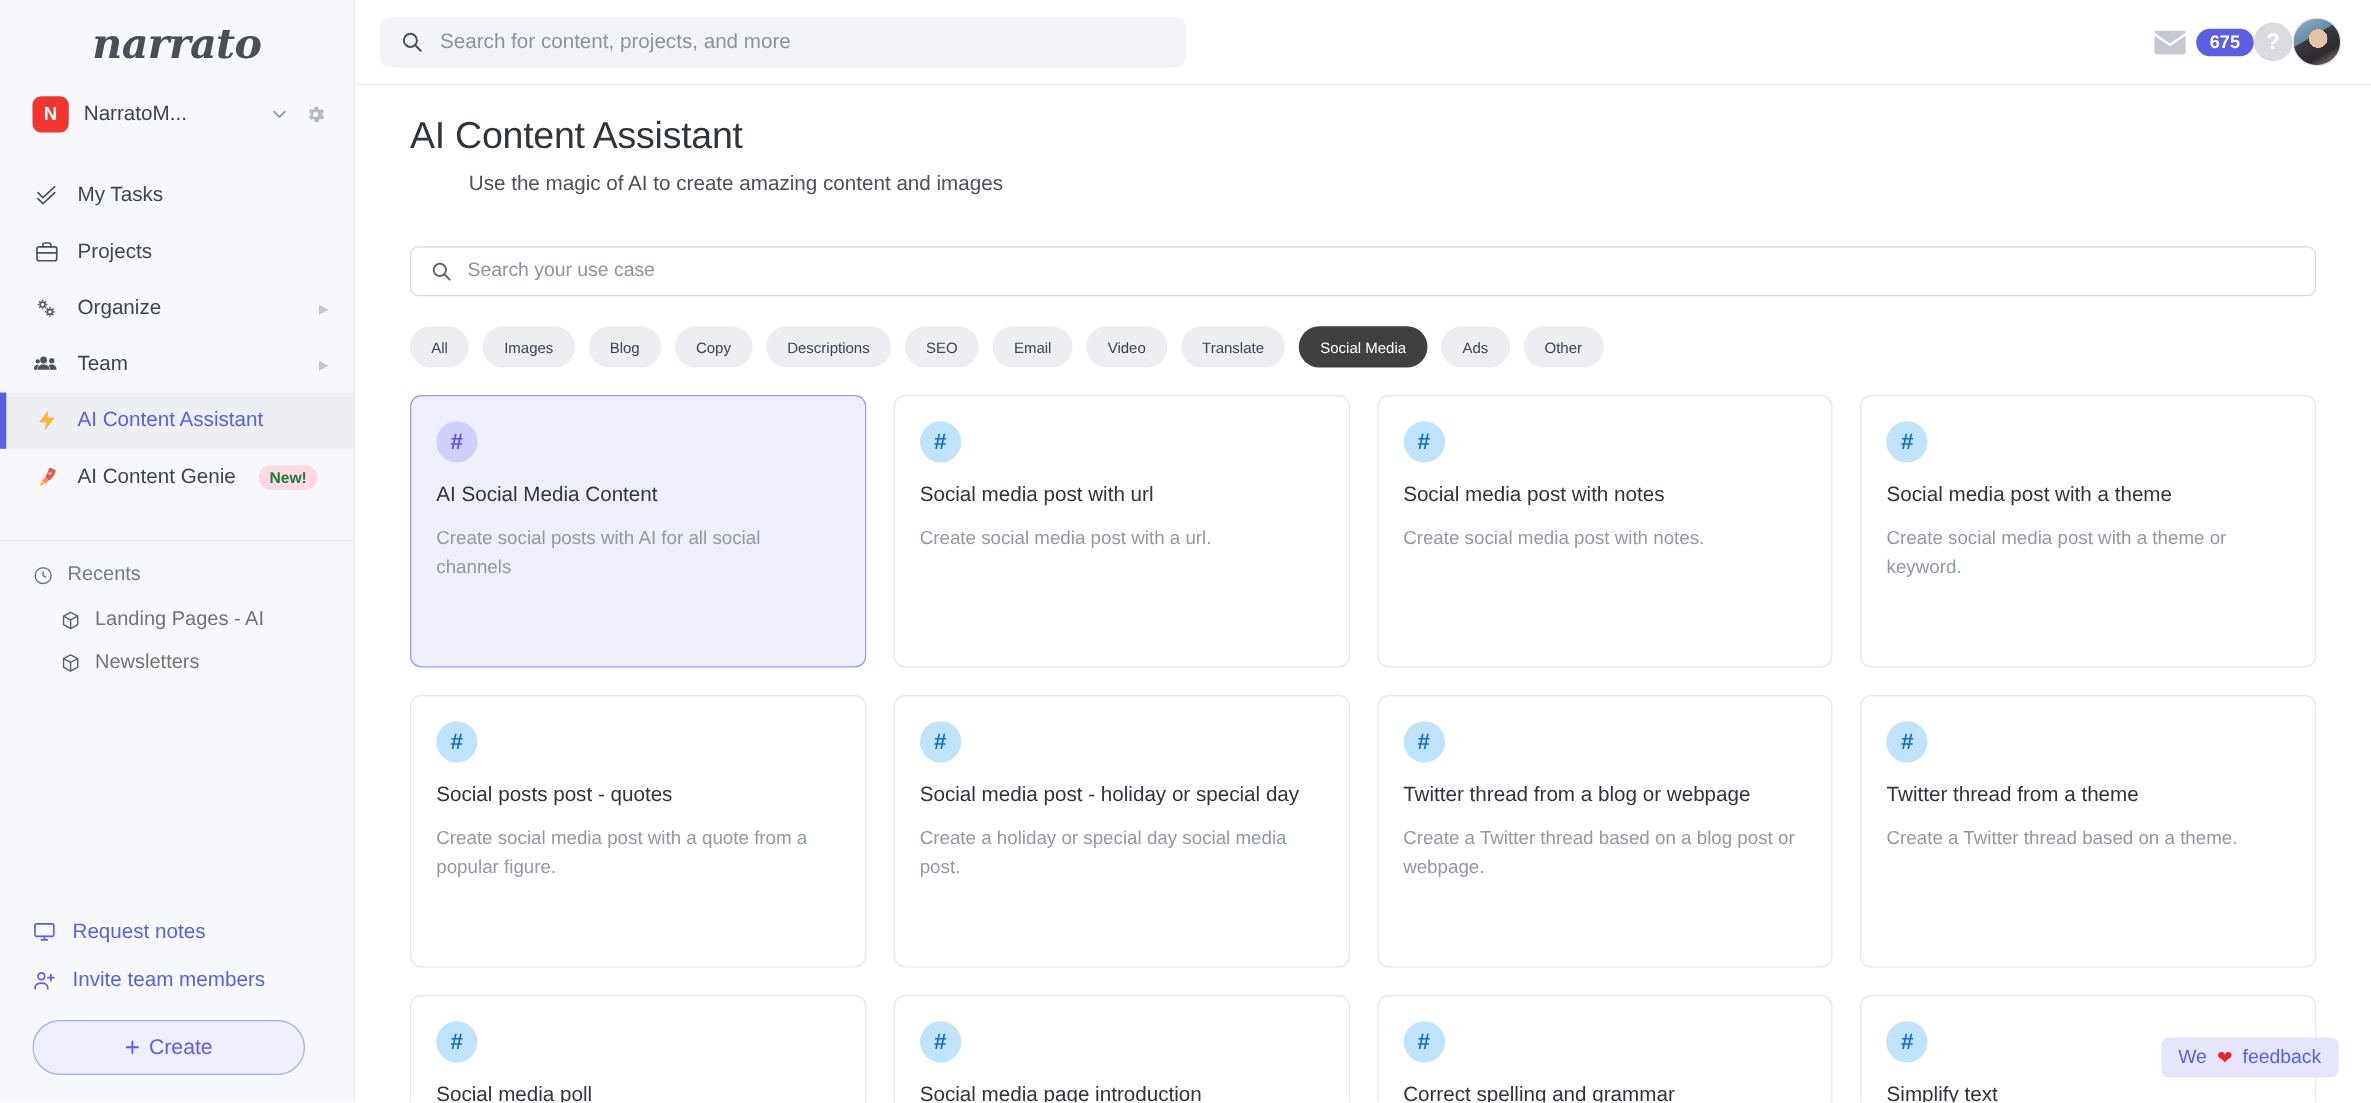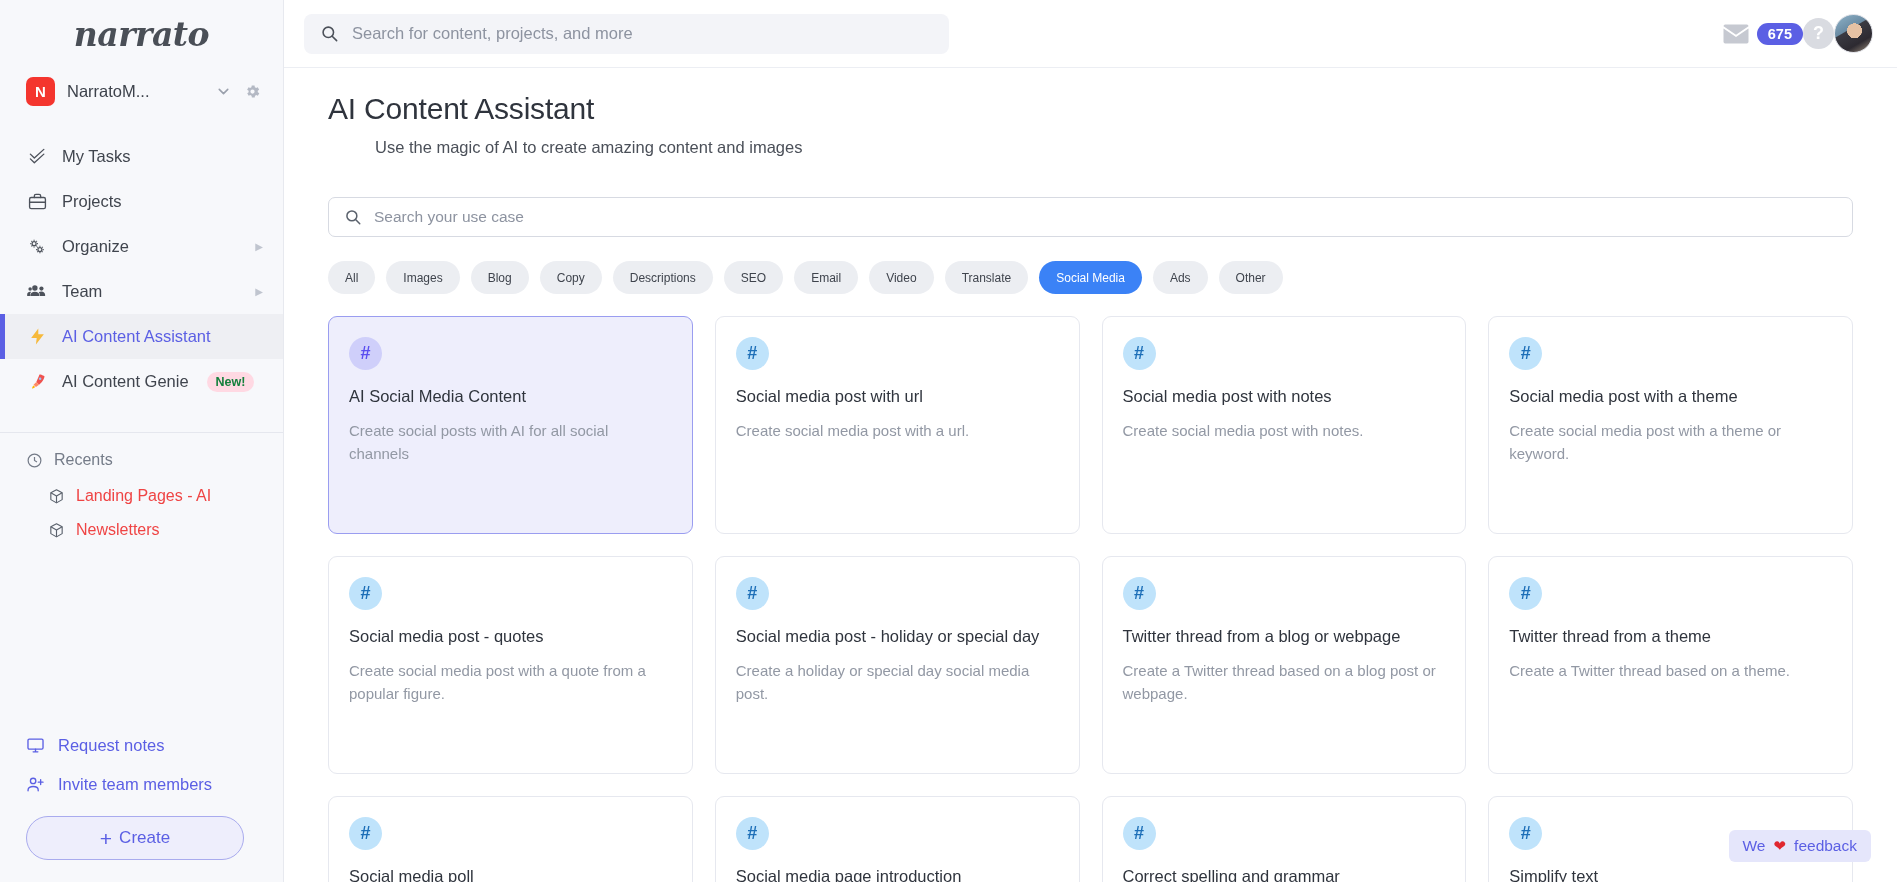--- a/index.html
+++ b/index.html
@@ -76,21 +76,21 @@
   .nav-divider { border-top: 1px solid #e5e7ee; margin: 28px 0 0 0; }
 
   .recents-head {
     display: flex; align-items: center; gap: 11px;
     padding: 18px 26px 10px 26px;
     color: #747b88; font-size: 16px;
   }
   .recent-item {
     display: flex; align-items: center; gap: 11px;
     padding: 8px 26px 8px 48px;
-    color: #ef4444; font-size: 16px; cursor: pointer;
+    color: #737373; font-size: 16px; cursor: pointer;
   }
   .recent-item .rc-ico { color: #5a616c; display: flex; }
 
   .sidebar-spacer { flex: 1; }
 
   .sb-bottom { padding: 0 26px 22px 26px; }
   .sb-link {
     display: flex; align-items: center; gap: 13px;
     color: #5b5fe4; font-size: 16.5px;
     padding: 10px 0; cursor: pointer;
@@ -161,21 +161,21 @@
   .usecase-search .ph { color: #8d93a0; font-size: 15.5px; }
 
   .chips { display: flex; gap: 11px; margin-top: 24px; flex-wrap: wrap; }
   .chip {
     background: #eceef2; color: #3f444d;
     border-radius: 17px; height: 33px;
     padding: 0 17px;
     display: flex; align-items: center;
     font-size: 12px; cursor: pointer; white-space: nowrap;
   }
-  .chip.active { background: #3b82f6; color: #fff; }
+  .chip.active { background: #404040; color: #fff; }
 
   .grid {
     margin-top: 22px;
     display: grid;
     grid-template-columns: repeat(4, 1fr);
     gap: 22px;
   }
   .card {
     border: 1px solid #e6e8ef;
     border-radius: 9px;
@@ -456,21 +456,21 @@
         </div>
 
         <div class="card">
           <div class="card-ico">#</div>
           <div class="card-title">Social media post with a theme</div>
           <div class="card-desc">Create social media post with a theme or keyword.</div>
         </div>
 
         <div class="card">
           <div class="card-ico">#</div>
-          <div class="card-title">Social media post - quotes</div>
+          <div class="card-title">Social posts post - quotes</div>
           <div class="card-desc">Create social media post with a quote from a popular figure.</div>
         </div>
 
         <div class="card">
           <div class="card-ico">#</div>
           <div class="card-title">Social media post - holiday or special day</div>
           <div class="card-desc">Create a holiday or special day social media post.</div>
         </div>
 
         <div class="card">

